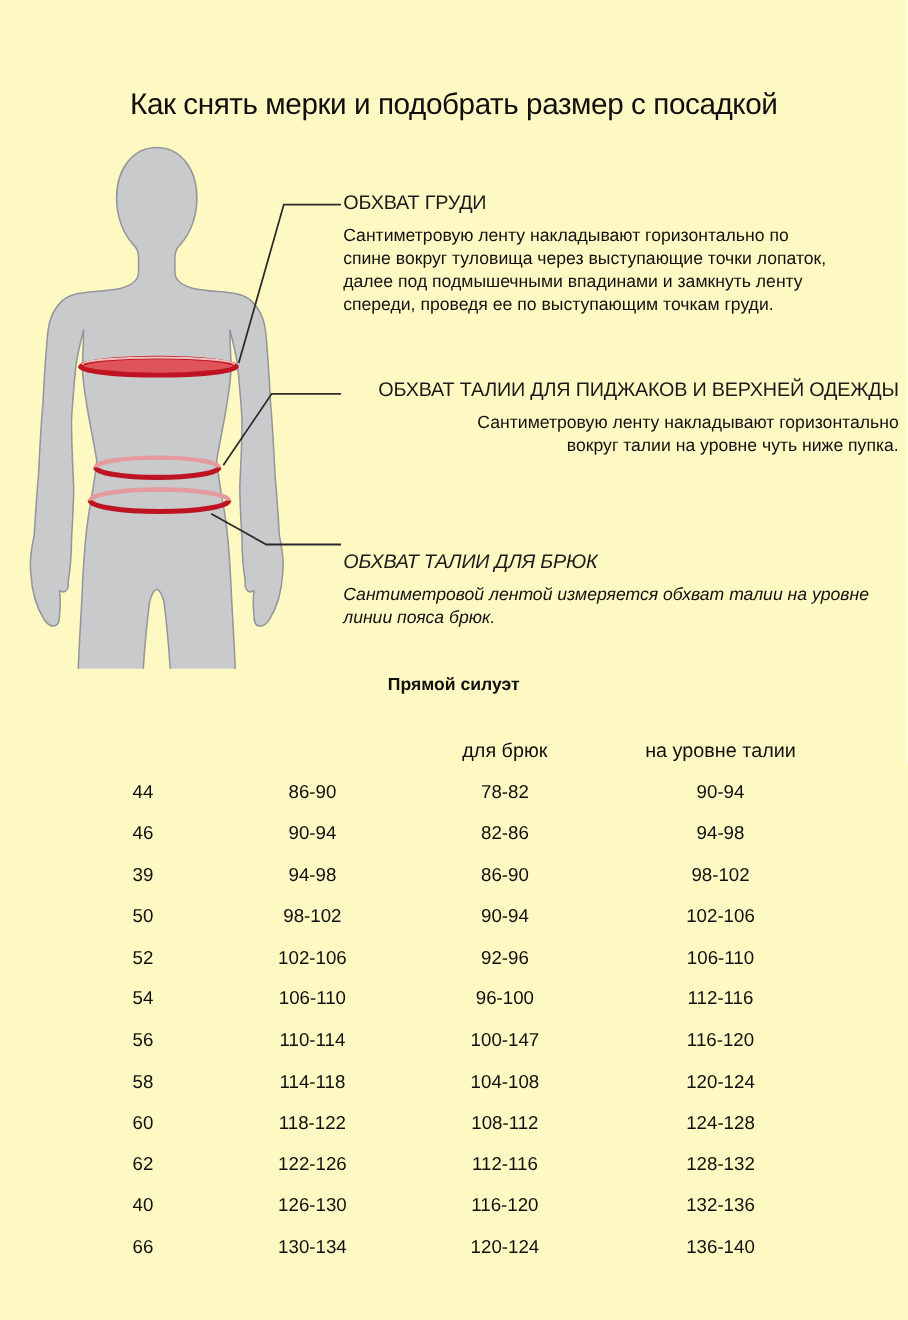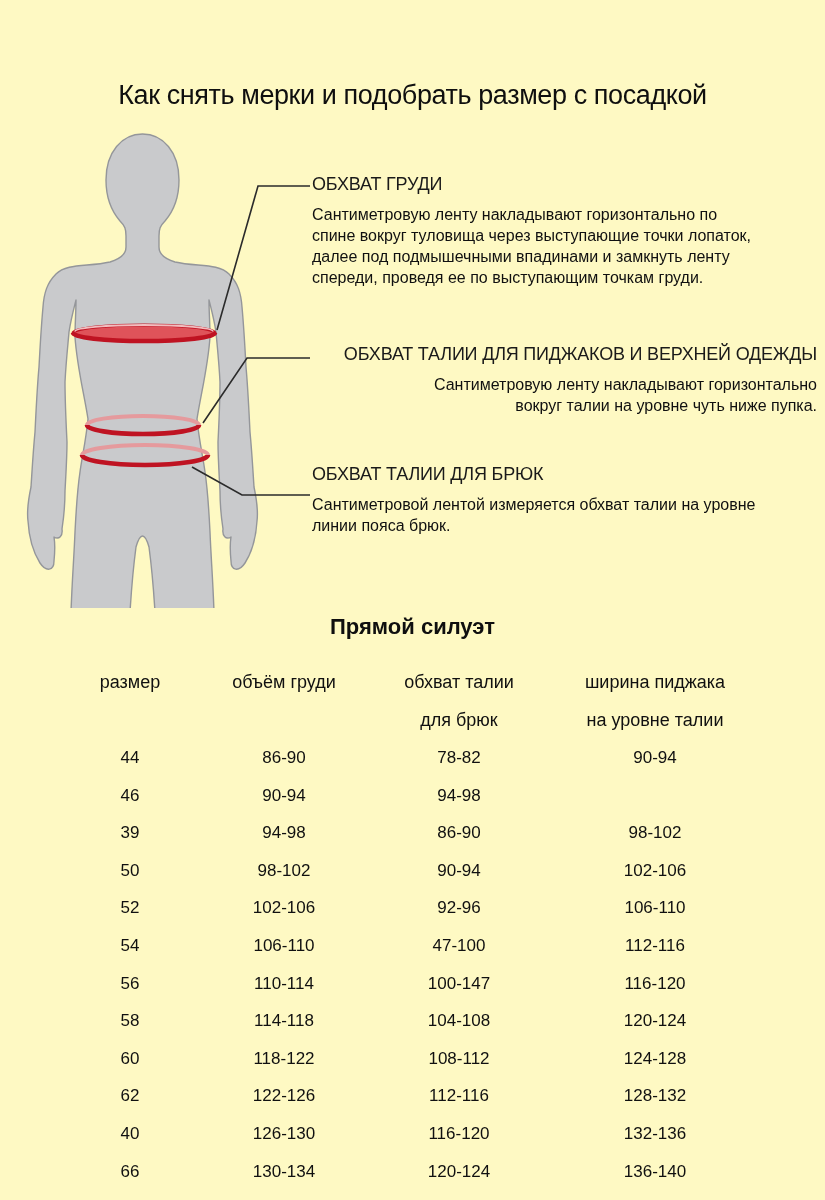--- a/index.html
+++ b/index.html
@@ -15,21 +15,21 @@
   .section{position:absolute;left:312px;width:505px;}
   .section-heading{
     font-size:18px;letter-spacing:-0.2px;color:#1a1a1a;white-space:nowrap;
     margin:0 0 9px 0;font-weight:400;
   }
   .section-body{
     font-size:16px;line-height:21px;color:#101010;white-space:pre-line;margin:0;
   }
   .table-title{
     position:absolute;left:0;top:614px;width:825px;text-align:center;
-    font-size:22px;font-weight:700;color:#0f0f0f;
+    font-size:16px;font-weight:700;color:#0f0f0f;
   }
   #size-table{position:absolute;left:60px;top:664px;width:700px;}
   .trow{display:flex;height:37.6px;align-items:center;}
   .tcell{text-align:center;font-size:17px;color:#101010;}
   .trow.thead .tcell{font-size:18px;}
   .tcell:nth-child(1){width:20%;}
   .tcell:nth-child(2){width:24%;}
   .tcell:nth-child(3){width:26%;}
   .tcell:nth-child(4){width:30%;}
 </style>
@@ -128,49 +128,44 @@
 далее под подмышечными впадинами и замкнуть ленту
 спереди, проведя ее по выступающим точкам груди.</p>
   </div>
 
   <div class="section" style="top:344px;text-align:right;">
     <div class="section-heading">ОБХВАТ ТАЛИИ ДЛЯ ПИДЖАКОВ И ВЕРХНЕЙ ОДЕЖДЫ</div>
     <p class="section-body">Сантиметровую ленту накладывают горизонтально
 вокруг талии на уровне чуть ниже пупка.</p>
   </div>
 
-  <div class="section" style="top:464px;">
+  <div class="section" style="top:500px;font-style:italic;">
     <div class="section-heading">ОБХВАТ ТАЛИИ ДЛЯ БРЮК</div>
     <p class="section-body">Сантиметровой лентой измеряется обхват талии на уровне
 линии пояса брюк.</p>
   </div>
 
   <div class="table-title">Прямой силуэт</div>
   <div id="size-table">
-      <div class="trow thead">
-        <div class="tcell">размер</div>
-        <div class="tcell">объём груди</div>
-        <div class="tcell">обхват талии</div>
-        <div class="tcell">ширина пиджака</div>
-      </div>
       <div class="trow thead">
         <div class="tcell"></div>
         <div class="tcell"></div>
         <div class="tcell">для брюк</div>
         <div class="tcell">на уровне талии</div>
       </div>
       <div class="trow">
         <div class="tcell">44</div>
         <div class="tcell">86-90</div>
         <div class="tcell">78-82</div>
         <div class="tcell">90-94</div>
       </div>
       <div class="trow">
         <div class="tcell">46</div>
         <div class="tcell">90-94</div>
+        <div class="tcell">82-86</div>
         <div class="tcell">94-98</div>
       </div>
       <div class="trow">
         <div class="tcell">39</div>
         <div class="tcell">94-98</div>
         <div class="tcell">86-90</div>
         <div class="tcell">98-102</div>
       </div>
       <div class="trow">
         <div class="tcell">50</div>
@@ -180,21 +175,21 @@
       </div>
       <div class="trow">
         <div class="tcell">52</div>
         <div class="tcell">102-106</div>
         <div class="tcell">92-96</div>
         <div class="tcell">106-110</div>
       </div>
       <div class="trow">
         <div class="tcell">54</div>
         <div class="tcell">106-110</div>
-        <div class="tcell">47-100</div>
+        <div class="tcell">96-100</div>
         <div class="tcell">112-116</div>
       </div>
       <div class="trow">
         <div class="tcell">56</div>
         <div class="tcell">110-114</div>
         <div class="tcell">100-147</div>
         <div class="tcell">116-120</div>
       </div>
       <div class="trow">
         <div class="tcell">58</div>

